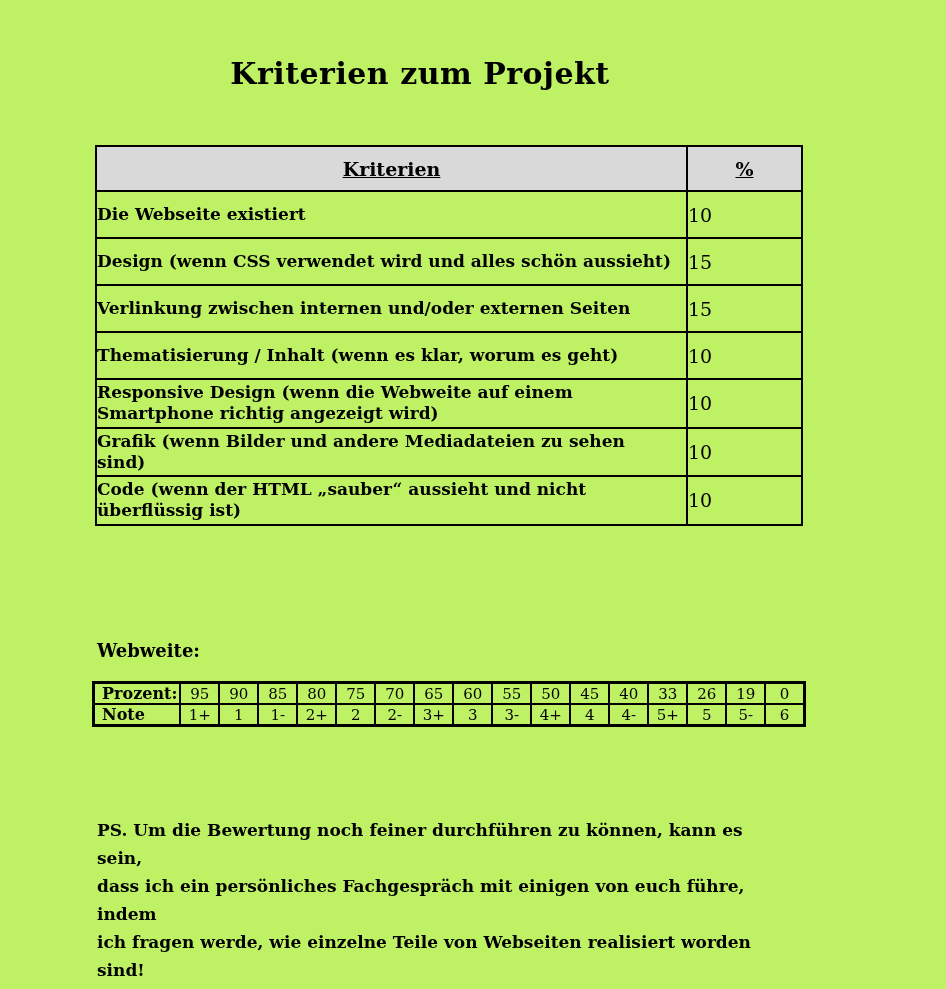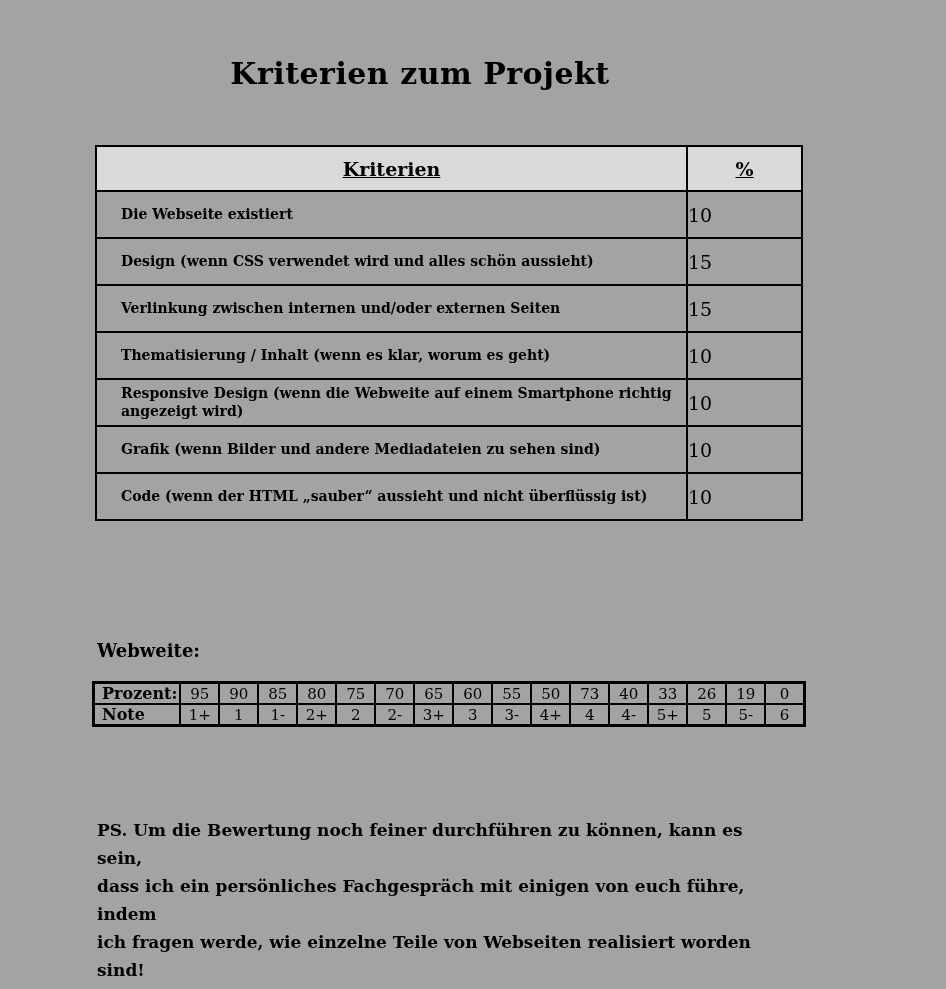--- a/index.html
+++ b/index.html
@@ -5,21 +5,21 @@
   * { margin: 0; padding: 0; box-sizing: border-box; }
   html, body { background: #ffffff; }
   body {
     font-family: "DejaVu Serif", "Liberation Serif", serif;
     color: #000000;
   }
   .doc {
     position: relative;
     width: 946px;
     height: 989px;
-    background: #a3a3a3;
+    background: #bef264;
     overflow: hidden;
   }
   .title {
     position: absolute;
     top: 56px;
     left: 95px;
     width: 650px;
     text-align: center;
     font-size: 30px;
     font-weight: bold;
@@ -40,22 +40,22 @@
   table.criteria th {
     height: 45px;
     background: #d9d9d9;
     font-size: 19px;
     font-weight: bold;
     text-align: center;
     text-decoration: underline;
   }
   table.criteria td.crit {
     height: 47px;
-    padding: 2px 10px 2px 24px;
-    font-size: 14px;
+    padding: 2px 10px 2px 0;
+    font-size: 17px;
     font-weight: bold;
     text-align: left;
     line-height: 1.25;
   }
   table.criteria td.pct {
     height: 47px;
     font-size: 19px;
     font-weight: normal;
   }
   .col-crit { width: 591px; }
@@ -160,21 +160,21 @@
       <td class="gcell">95</td>
       <td class="gcell">90</td>
       <td class="gcell">85</td>
       <td class="gcell">80</td>
       <td class="gcell">75</td>
       <td class="gcell">70</td>
       <td class="gcell">65</td>
       <td class="gcell">60</td>
       <td class="gcell">55</td>
       <td class="gcell">50</td>
-      <td class="gcell">73</td>
+      <td class="gcell">45</td>
       <td class="gcell">40</td>
       <td class="gcell">33</td>
       <td class="gcell">26</td>
       <td class="gcell">19</td>
       <td class="gcell">0</td>
     </tr>
     <tr>
       <td class="rowhead">Note</td>
       <td class="gcell">1+</td>
       <td class="gcell">1</td>

